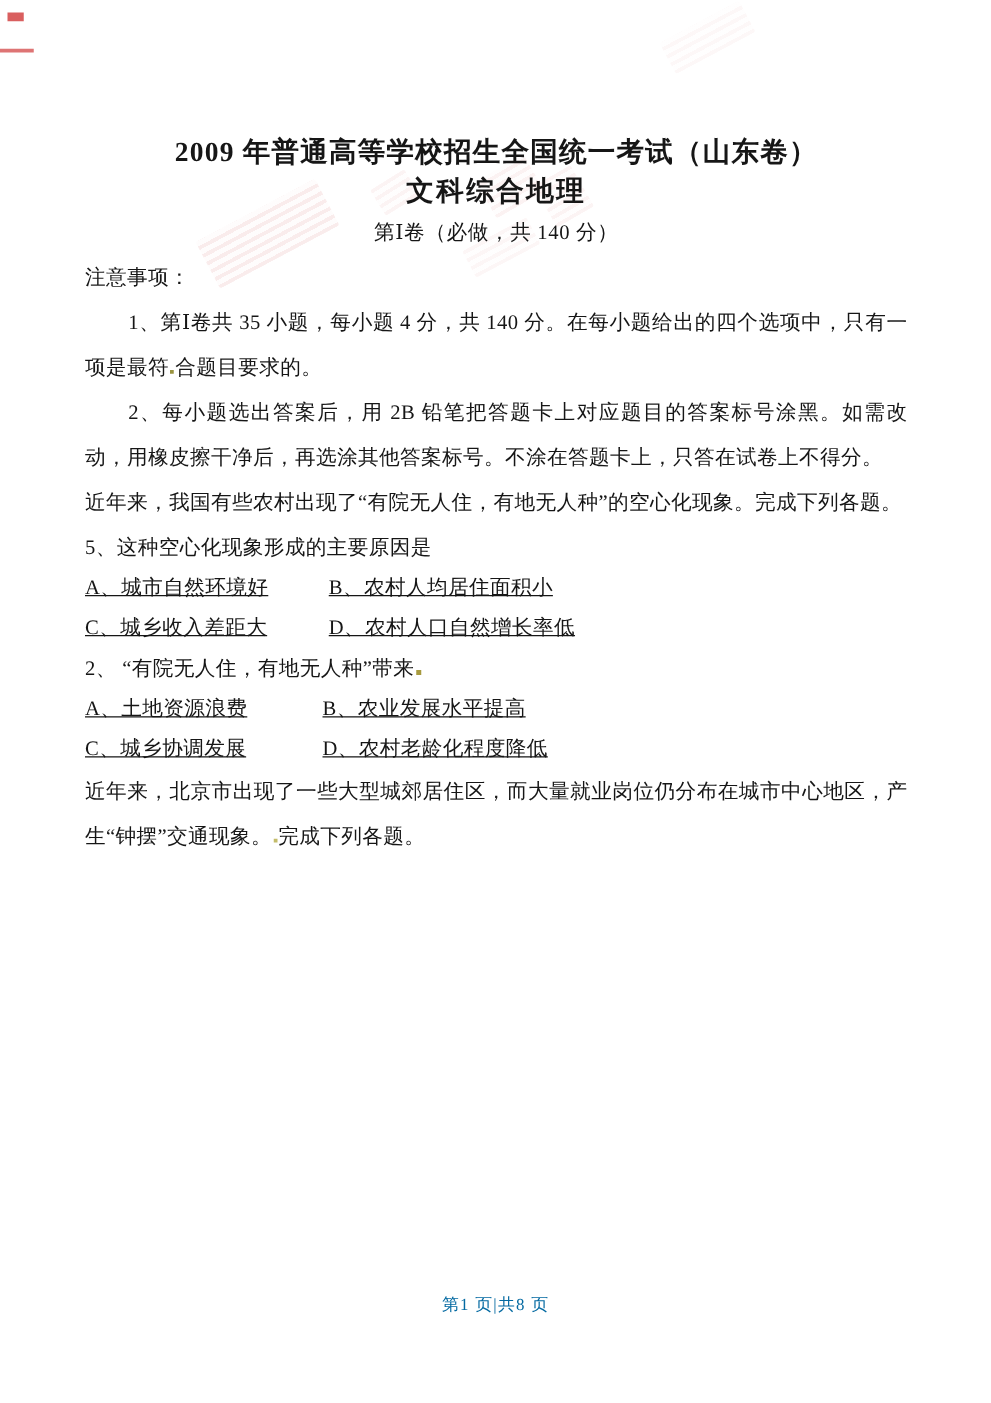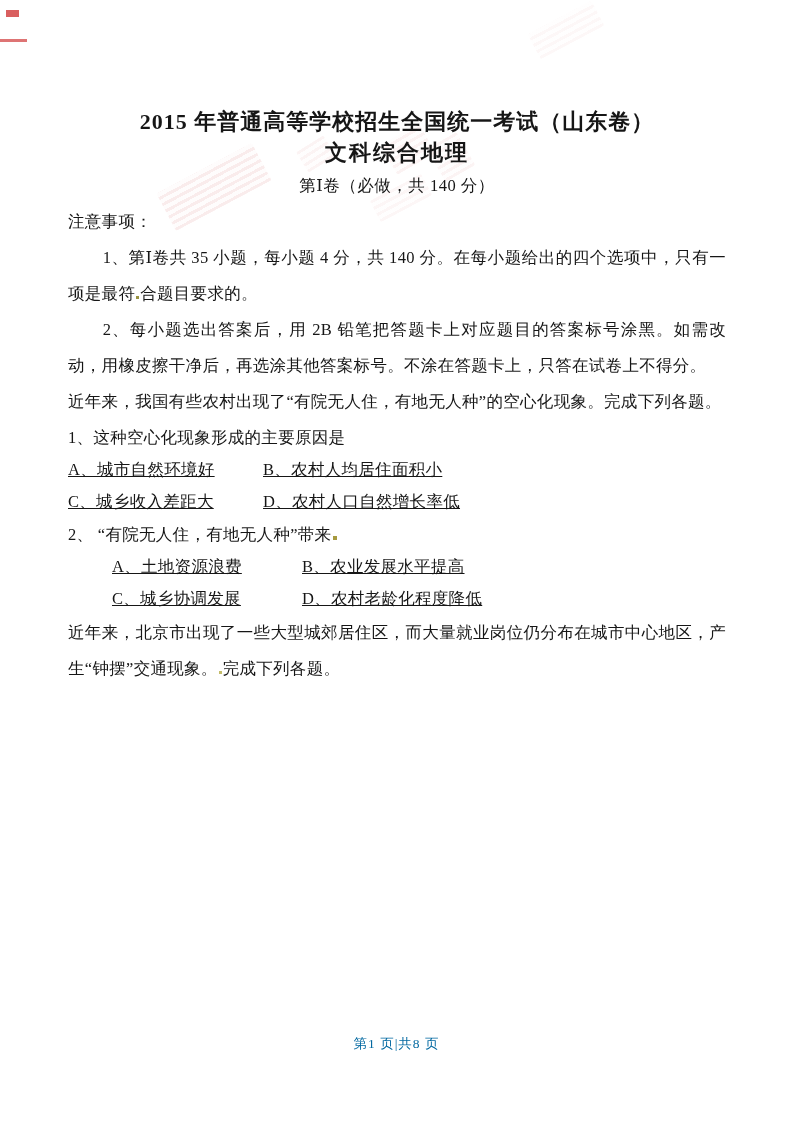--- a/index.html
+++ b/index.html
@@ -51,21 +51,21 @@
     font-size: 16.5px;
     line-height: 36px;
     text-align: center;
     letter-spacing: 0.5px;
   }
 
   .question-block { margin: 0; }
   .opt-row { display: flex; text-decoration: underline; }
   .opt { display: inline-block; font-size: 16.5px; line-height: 32px; letter-spacing: 0.3px; }
   .q1-col { width: 195px; }
-  .q2-col { width: 190px; margin-left: 44px; }
+  .q2-col { width: 190px; }
   .q1 .opt, .q2 .opt { line-height: 31.7px; }
   .q-stem { line-height: 33px; margin-top: 1px; }
 
   .para-gap { }
 
   
   .footer {
     position: absolute;
     left: 0; right: 0;
     top: 1035px;
@@ -129,37 +129,37 @@
 
   <div class="wm wm-1"></div>
   <div class="wm wm-2"></div>
   <div class="wm wm-3"></div>
   <div class="wm wm-4"></div>
   <div class="wm wm-5"></div>
   <div class="wm wm-6"></div>
 
   <div class="content">
 
-    <h1 class="doc-title">2015 年普通高等学校招生全国统一考试（山东卷）</h1>
+    <h1 class="doc-title">2009 年普通高等学校招生全国统一考试（山东卷）</h1>
 
     <h2 class="doc-subtitle">文科综合地理</h2>
 
 
     <p class="section-heading">第Ⅰ卷（必做，共 140 分）</p>
 
     <p class="body-text">注意事项：</p>
 
     <p class="body-text indent"><span>1、第Ⅰ卷共 35 小题，每小题 4 分，共 140 分。在每小题给出的四个选项中，只有一项是最符</span><span class="scan-dot tiny"></span><span>合题目要求的。</span></p>
 
     <p class="body-text indent">2、每小题选出答案后，用 2B 铅笔把答题卡上对应题目的答案标号涂黑。如需改动，用橡皮擦干净后，再选涂其他答案标号。不涂在答题卡上，只答在试卷上不得分。</p>
 
     <p class="body-text">近年来，我国有些农村出现了“有院无人住，有地无人种”的空心化现象。完成下列各题。</p>
 
     <div class="question-block q1">
-      <p class="body-text q-stem">1、这种空心化现象形成的主要原因是</p>
+      <p class="body-text q-stem">5、这种空心化现象形成的主要原因是</p>
       <div class="opt-row">
         <span class="opt q1-col">A、城市自然环境好</span>
         <span class="opt">B、农村人均居住面积小</span>
       </div>
       <div class="opt-row">
         <span class="opt q1-col">C、城乡收入差距大</span>
         <span class="opt">D、农村人口自然增长率低</span>
       </div>
     </div>
 

